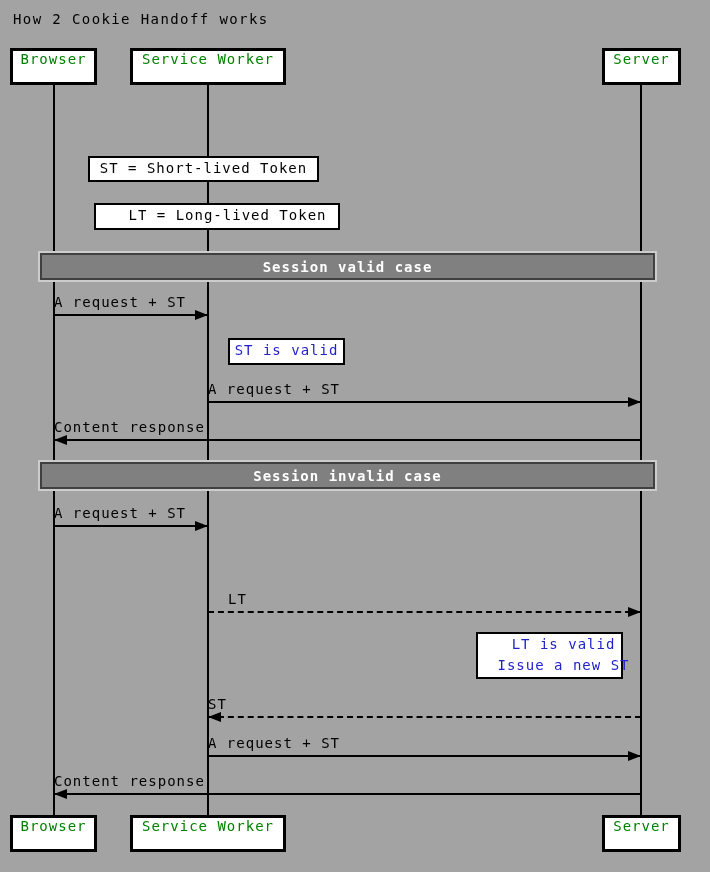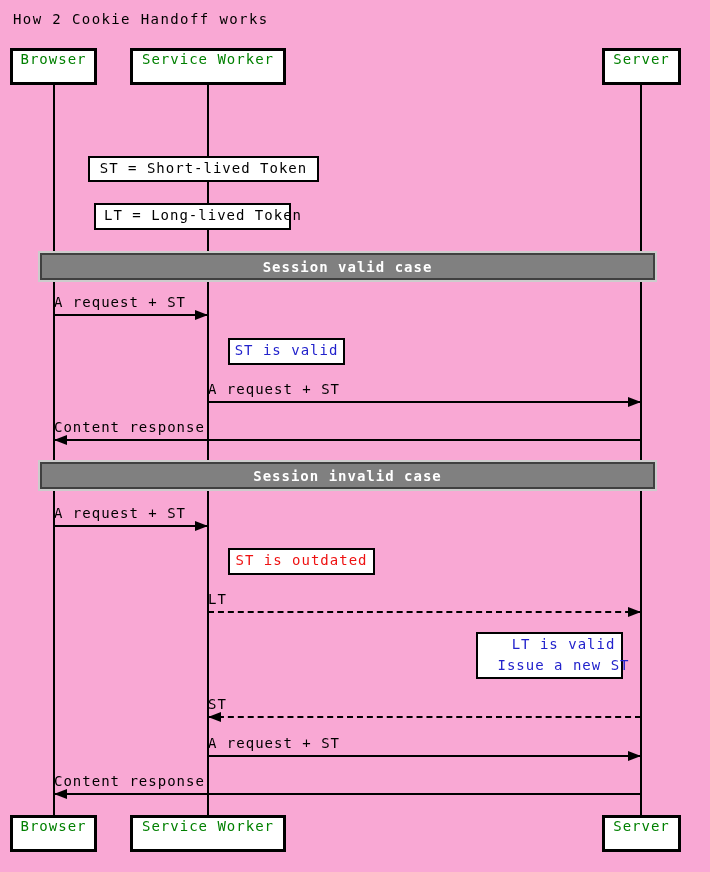--- a/index.html
+++ b/index.html
@@ -1,20 +1,20 @@
 <!DOCTYPE html>
 <html><head>
 <meta charset="utf-8">
 <style>
   html, body { margin: 0; padding: 0; background: #ffffff; }
   .canvas {
     position: relative;
     width: 710px;
     height: 872px;
-    background: #f9a8d4;
+    background: #a3a3a3;
     font-family: "DejaVu Sans Mono", "Liberation Mono", monospace;
     color: #000000;
     overflow: hidden;
   }
   .title {
     position: absolute;
     left: 13px; top: 11px;
     font-size: 14px;
     letter-spacing: 1.4px;
     color: #000000;
@@ -125,21 +125,21 @@
   <div class="pbox" style="left:130px; top:48px; width:150px;">
     <span>Service Worker</span>
   </div>
   <div class="pbox" style="left:602px; top:48px; width:73px;">
     <span>Server</span>
   </div>
 
   <div class="note" style="left:88px; top:156px; width:231px; height:26px;">
     <span>ST = Short-lived Token</span>
   </div>
-  <div class="note" style="left:94px; top:203px; width:197px; height:27px;padding-left:21px;">
+  <div class="note" style="left:94px; top:203px; width:246px; height:27px;padding-left:21px;">
     <span>LT = Long-lived Token</span>
   </div>
 
   <div class="section-bar" style="top:253px;">
     <span>Session valid case</span>
   </div>
 
   <div class="msg-label" style="left:54px; top:293px; width:154px;">A request + ST</div>
   <div class="line-solid" style="left:54px; top:314px; width:154px;"></div>
   <div class="head-right" style="left:195px; top:310px;"></div>
@@ -157,25 +157,22 @@
   <div class="head-left" style="left:54px; top:435px;"></div>
 
   <div class="section-bar" style="top:462px;">
     <span>Session invalid case</span>
   </div>
 
   <div class="msg-label" style="left:54px; top:504px; width:154px;">A request + ST</div>
   <div class="line-solid" style="left:54px; top:525px; width:154px;"></div>
   <div class="head-right" style="left:195px; top:521px;"></div>
 
-  <div class="note red" style="left:228px; top:548px; width:147px; height:27px;">
-    <span>ST is outdated</span>
-  </div>
-
-  <div class="msg-label" style="left:208px; top:590px; width:433px;">LT</div>
+
+  <div class="msg-label" style="left:208px; top:590px; width:433px;padding-left:20px;">LT</div>
   <div class="line-dashed" style="left:208px; top:611px; width:433px;"></div>
   <div class="head-right" style="left:628px; top:607px;"></div>
 
   <div class="note blue" style="left:476px; top:632px; width:147px; height:47px;padding-left:28px;">
     <span>LT is valid</span>
     <span>Issue a new ST</span>
   </div>
 
   <div class="msg-label" style="left:208px; top:695px; width:433px;">ST</div>
   <div class="line-dashed" style="left:208px; top:716px; width:433px;"></div>

